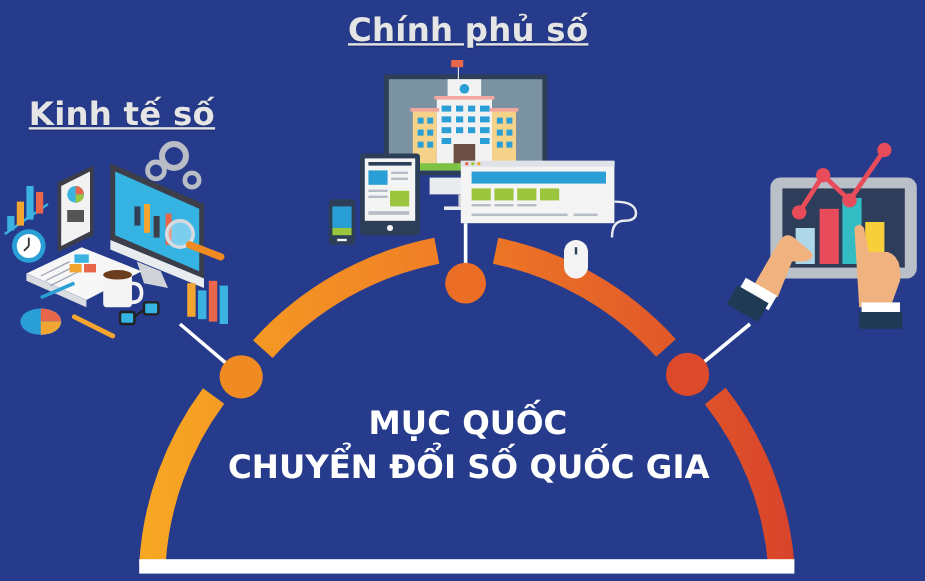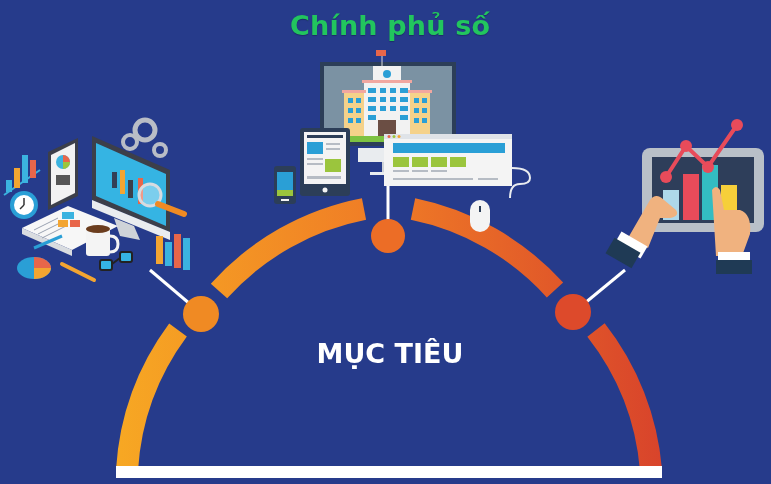--- a/index.html
+++ b/index.html
@@ -1,18 +1,18 @@
 <!DOCTYPE html>
 <html><head>
 <meta charset="utf-8">
 <style>
   html, body { margin:0; padding:0; }
   body { width:771px; height:484px; overflow:hidden; background:#263b8b; position:relative; font-family:"DejaVu Sans", sans-serif; }
   .stage { position:absolute; left:0; top:0; width:771px; height:484px; }
-  .label { position:absolute; color:#22c55e; font-weight:bold; font-size:27px; letter-spacing:0.2px; white-space:nowrap; text-shadow:0 1px 1px rgba(0,0,0,0.25); }
+  .label { position:absolute; color:#e5e5e5; font-weight:bold; font-size:27px; letter-spacing:0.2px; white-space:nowrap; text-shadow:0 1px 1px rgba(0,0,0,0.25);text-decoration:underline; }
   #lbl-left { left:24px; top:80px; }
   #lbl-top { left:290px; top:10px; }
   #lbl-right { left:592px; top:80px; }
   .center-text { position:absolute; left:190px; width:400px; text-align:center; color:#ffffff; font-weight:bold; font-size:27px; white-space:nowrap; }
   #ct1 { top:338px; }
   #ct2 { top:374px; }
   .base-bar { position:absolute; left:116px; top:466px; width:546px; height:12px; background:#ffffff; }
   svg { position:absolute; left:0; top:0; }
 </style>
 </head>
@@ -226,18 +226,20 @@
       <path d="M628 238 L650 200 Q656 192 664 200 L676 210 Q680 216 670 218 L660 218 L648 248 Z" fill="#f0b27f"></path>
       <rect x="616" y="238" width="30" height="14" transform="rotate(30 631 245)" fill="#ffffff"></rect>
       <rect x="608" y="244" width="30" height="18" transform="rotate(30 623 253)" fill="#1f3a55"></rect>
 
       <path d="M712 190 Q716 184 720 190 L724 210 L740 210 Q752 214 750 234 L742 256 L716 256 Z" fill="#f0b27f"></path>
       <rect x="718" y="252" width="32" height="8" fill="#ffffff"></rect>
       <rect x="716" y="260" width="36" height="14" fill="#1f3a55"></rect>
     </g>
   </svg>
 
+  <div class="label" id="lbl-left">Kinh tế số</div>
   <div class="label" id="lbl-top">Chính phủ số</div>
 
-  <div class="center-text" id="ct1">MỤC TIÊU</div>
+  <div class="center-text" id="ct1">MỤC QUỐC</div>
+  <div class="center-text" id="ct2">CHUYỂN ĐỔI SỐ QUỐC GIA</div>
 
   <div class="base-bar"></div>
 </div>
 
 </body></html>

